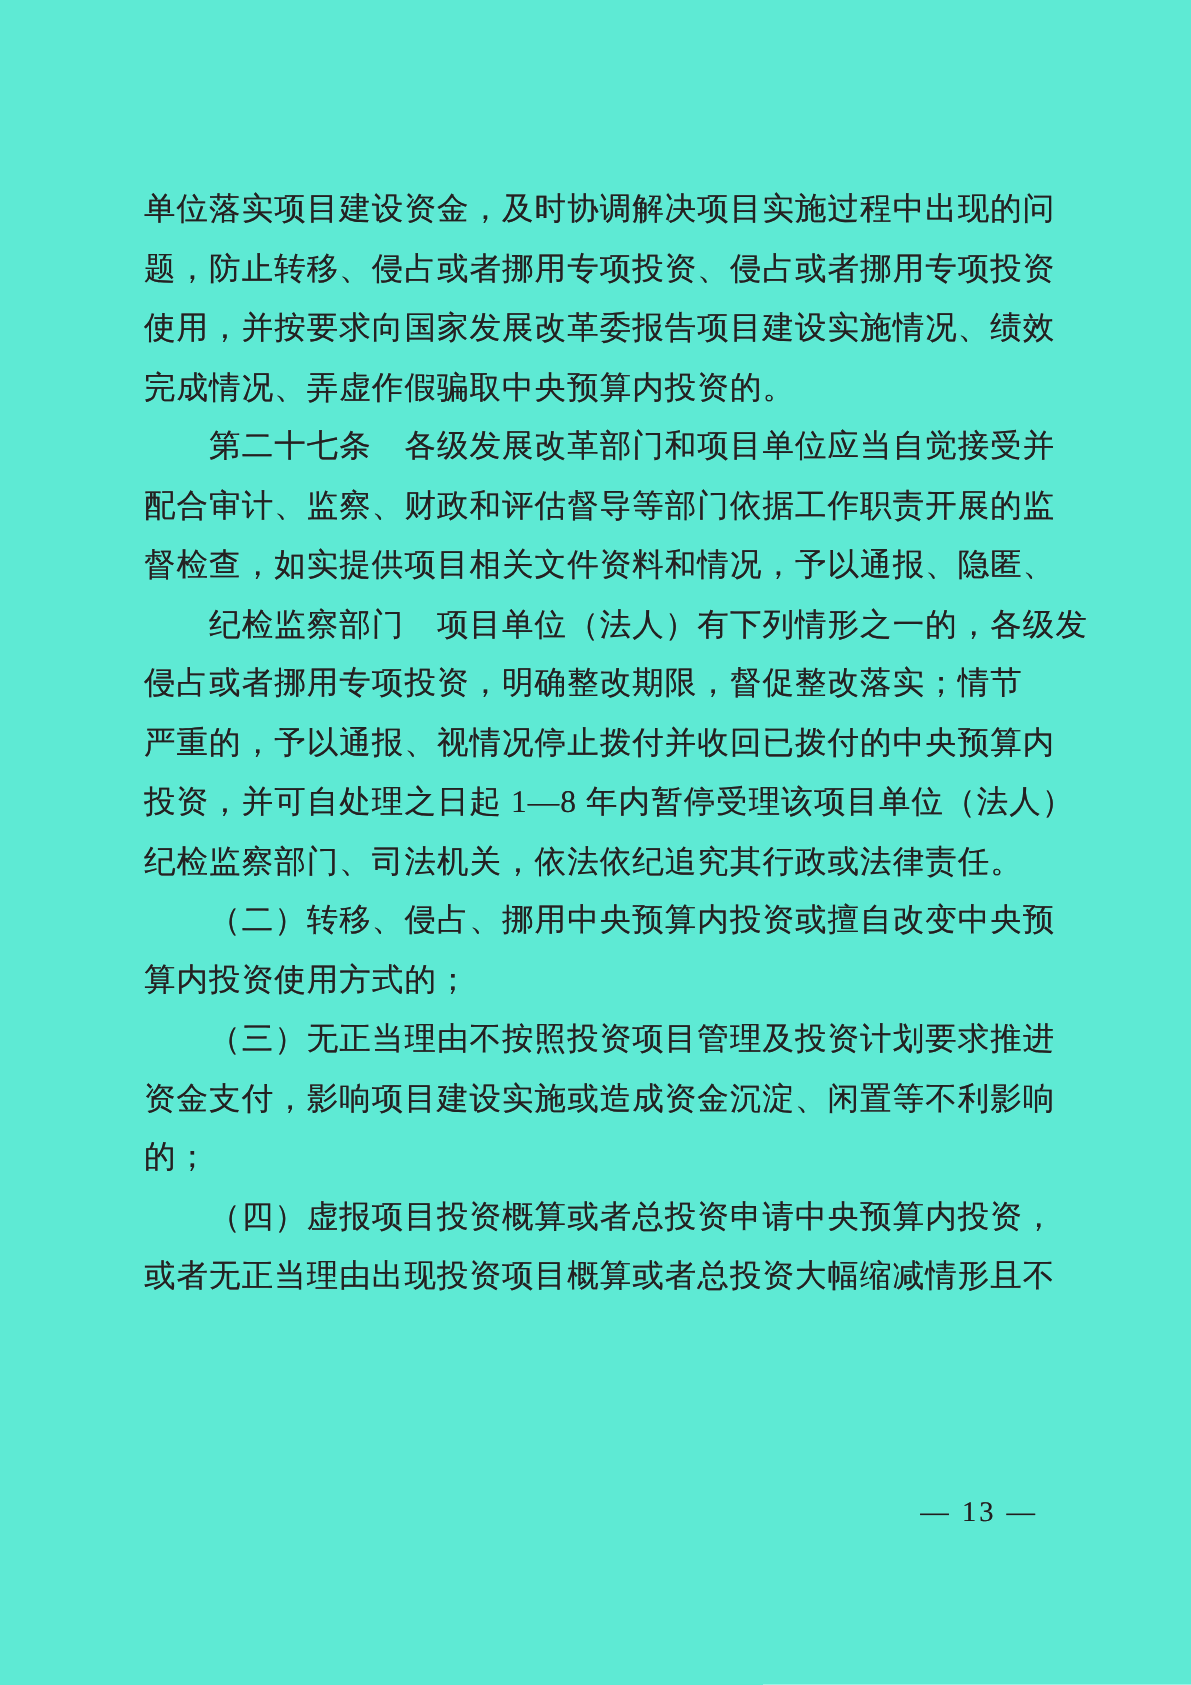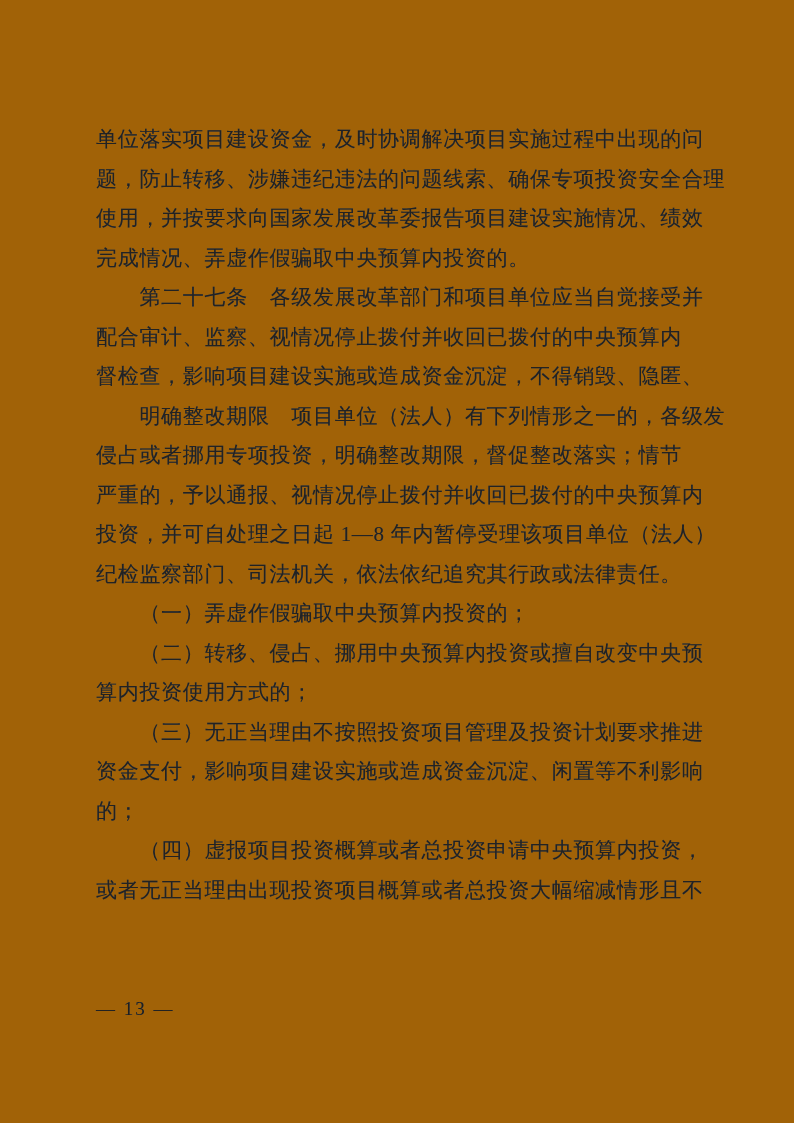--- a/index.html
+++ b/index.html
@@ -12,21 +12,21 @@
     height: 1123px;
     position: relative;
     overflow: hidden;
     font-family: "Liberation Serif", "DejaVu Serif", serif;
   }
   .page {
     position: absolute;
     left: 0; top: 0;
     width: 794px;
     height: 1123px;
-    background: #a16207;
+    background: #5eead4;
   }
   .doc-body {
     position: absolute;
     left: 96px;
     top: 120px;
     width: 608px;
     color: #1f1f1f;
   }
   .line {
     font-size: 21px;
@@ -36,49 +36,49 @@
     white-space: nowrap;
     color: #222222;
     
     text-shadow: 0 0 0.4px #555;
   }
   .footer {
     position: absolute;
     left: 96px;
     top: 998px;
     width: 608px;
+    text-align: right;
     padding-right: 12px;
     box-sizing: border-box;
   }
   .footer .page-num {
     font-size: 19px;
     letter-spacing: 2px;
     color: #1f1f1f;
     text-shadow: 0 0 0.4px #555;
   }
 </style>
 </head>
 <body>
 
 <div class="page">
 
   <div class="doc-body">
     <div class="line">单位落实项目建设资金，及时协调解决项目实施过程中出现的问</div>
-    <div class="line">题，防止转移、涉嫌违纪违法的问题线索、确保专项投资安全合理</div>
+    <div class="line">题，防止转移、侵占或者挪用专项投资、侵占或者挪用专项投资</div>
     <div class="line">使用，并按要求向国家发展改革委报告项目建设实施情况、绩效</div>
     <div class="line">完成情况、弄虚作假骗取中央预算内投资的。</div>
     <div class="line">　　第二十七条　各级发展改革部门和项目单位应当自觉接受并</div>
-    <div class="line">配合审计、监察、视情况停止拨付并收回已拨付的中央预算内</div>
-    <div class="line">督检查，影响项目建设实施或造成资金沉淀，不得销毁、隐匿、</div>
-    <div class="line">　　明确整改期限　项目单位（法人）有下列情形之一的，各级发</div>
+    <div class="line">配合审计、监察、财政和评估督导等部门依据工作职责开展的监</div>
+    <div class="line">督检查，如实提供项目相关文件资料和情况，予以通报、隐匿、</div>
+    <div class="line">　　纪检监察部门　项目单位（法人）有下列情形之一的，各级发</div>
     <div class="line">侵占或者挪用专项投资，明确整改期限，督促整改落实；情节</div>
     <div class="line">严重的，予以通报、视情况停止拨付并收回已拨付的中央预算内</div>
     <div class="line">投资，并可自处理之日起 1—8 年内暂停受理该项目单位（法人）</div>
     <div class="line">纪检监察部门、司法机关，依法依纪追究其行政或法律责任。</div>
-    <div class="line">　　（一）弄虚作假骗取中央预算内投资的；</div>
     <div class="line">　　（二）转移、侵占、挪用中央预算内投资或擅自改变中央预</div>
     <div class="line">算内投资使用方式的；</div>
     <div class="line">　　（三）无正当理由不按照投资项目管理及投资计划要求推进</div>
     <div class="line">资金支付，影响项目建设实施或造成资金沉淀、闲置等不利影响</div>
     <div class="line">的；</div>
     <div class="line">　　（四）虚报项目投资概算或者总投资申请中央预算内投资，</div>
     <div class="line">或者无正当理由出现投资项目概算或者总投资大幅缩减情形且不</div>
   </div>
 
   <div class="footer">

